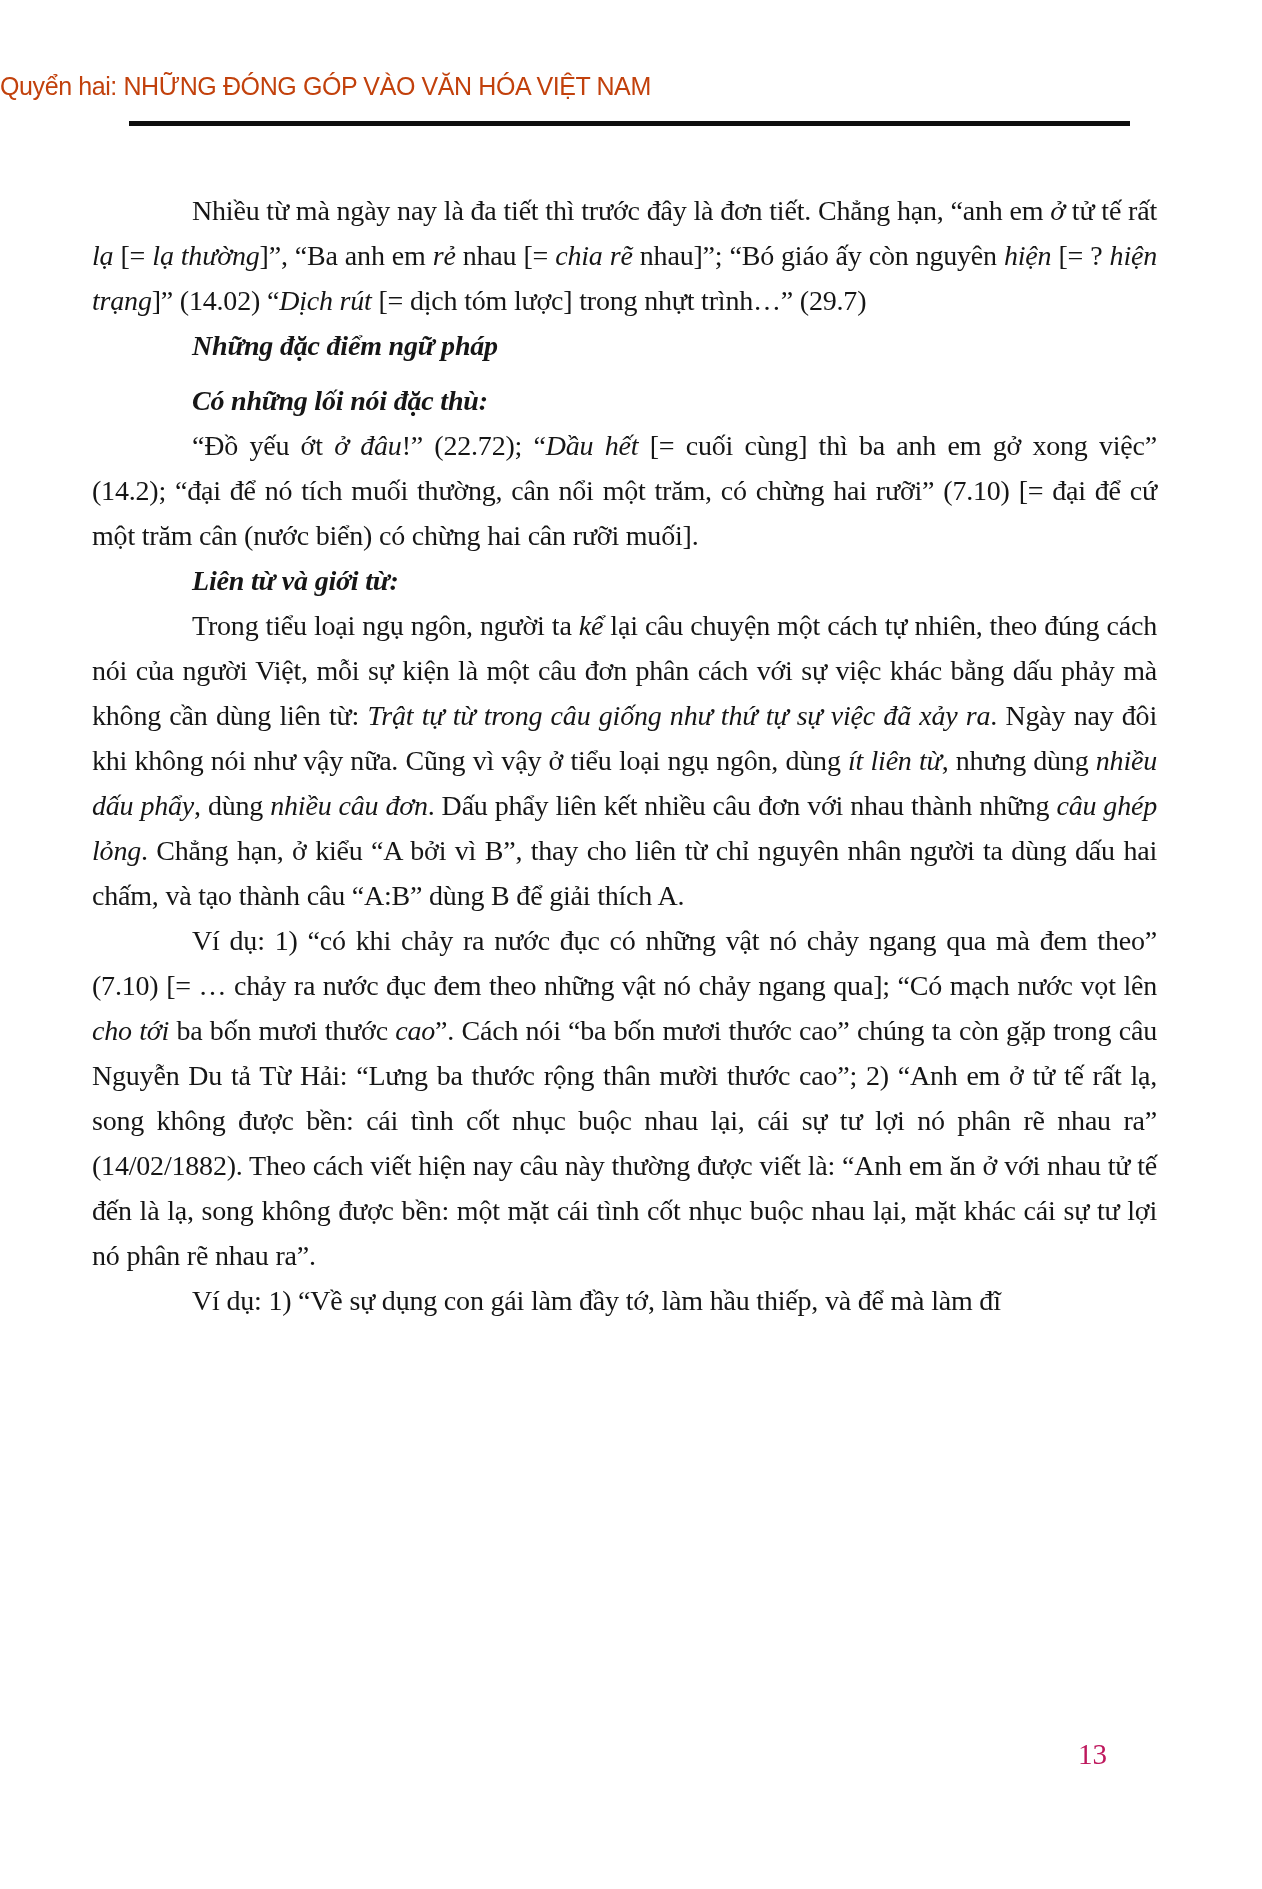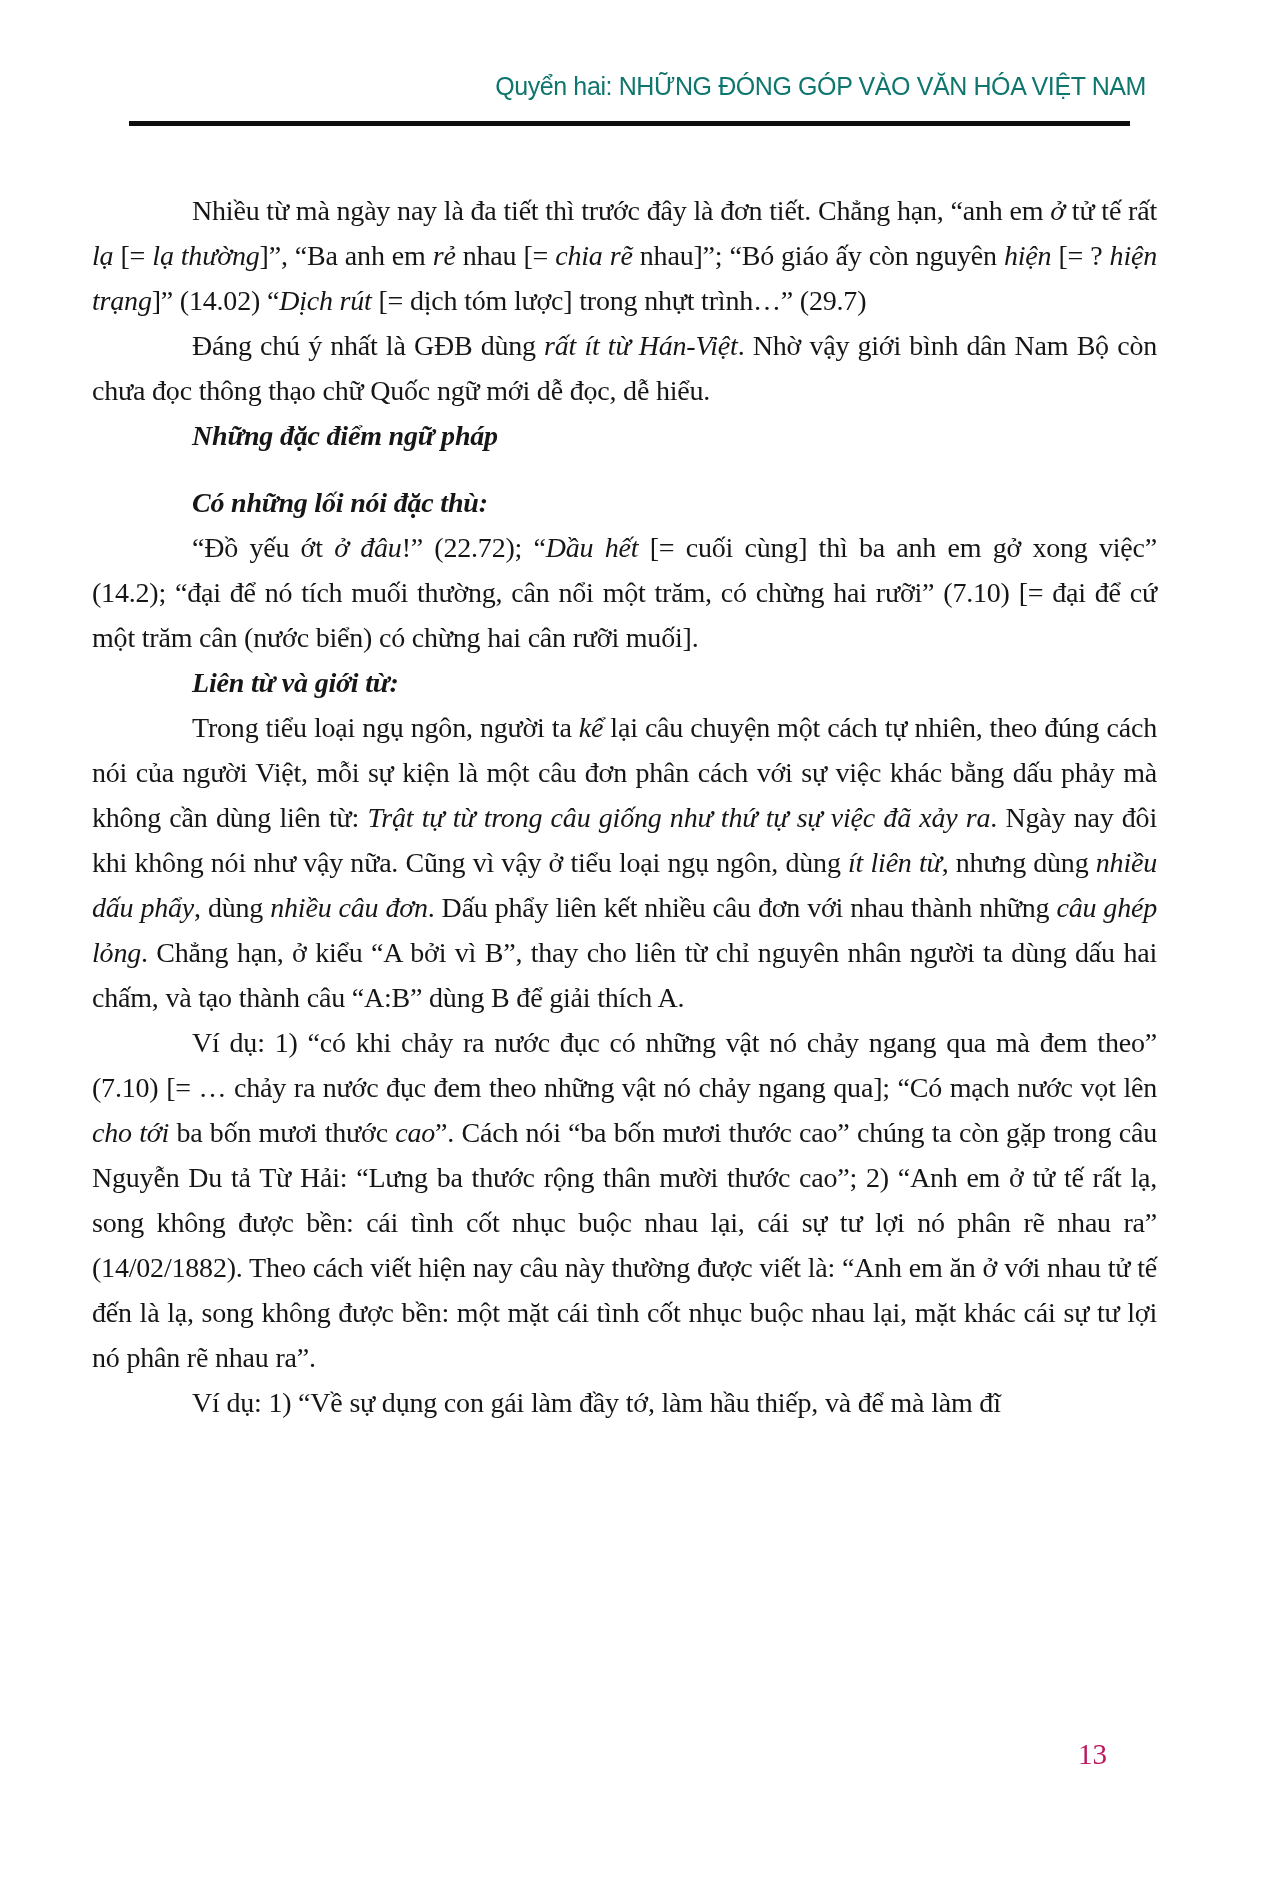--- a/index.html
+++ b/index.html
@@ -11,27 +11,25 @@
     background: #ffffff;
     overflow: hidden;
     font-family: "Liberation Serif", serif;
     color: #161616;
   }
   .running-header {
     position: absolute;
     top: 72px;
     left: 0;
     width: 1130px;
-    text-align: right;
     font-family: "Liberation Sans", sans-serif;
     font-size: 25px;
     letter-spacing: -0.4px;
-    color: #0f766e;
+    color: #c2410c;
     white-space: nowrap;
-    padding-left: 16px;
   }
   .header-rule {
     position: absolute;
     top: 121px;
     left: 129px;
     width: 1001px;
     height: 5px;
     background: #0e0e0e;
   }
   .doc-body {
@@ -48,40 +46,39 @@
   .para { margin-top: 9px; text-indent: 100px; }
   .para:first-child { margin-top: 16px; }
   .heading {
     margin-top: 17px;
     margin-bottom: 5px;
     text-indent: 100px;
     font-style: italic;
     text-align: left;
     font-weight: bold;
   }
-  .heading + .heading { margin-top: 22px; }
+  .heading + .heading { margin-top: 10px; }
   i { font-style: italic; }
   .page-number {
     position: absolute;
     top: 1738px;
     left: 1078px;
     font-size: 29px;
     color: #be185d;
   }
 </style>
 </head>
 <body>
 
 <div class="page">
   <div class="running-header">Quyển hai: NHỮNG ĐÓNG GÓP VÀO VĂN HÓA VIỆT NAM</div>
   <div class="header-rule"></div>
 
   <div class="doc-body" id="doc-body">
       <p class="para"><span>Nhiều từ mà ngày nay là đa tiết thì trước đây là đơn tiết. Chẳng hạn, “anh em </span><i>ở</i><span> tử tế rất </span><i>lạ</i><span> [= </span><i>lạ thường</i><span>]”, “Ba anh em </span><i>rẻ</i><span> nhau [= </span><i>chia rẽ</i><span> nhau]”; “Bó giáo ấy còn nguyên </span><i>hiện</i><span> [= ? </span><i>hiện trạng</i><span>]” (14.02) “</span><i>Dịch rút</i><span> [= dịch tóm lược] trong nhựt trình…” (29.7)</span></p>
-      <p class="para"><span>Đáng chú ý nhất là GĐB dùng </span><i>rất ít từ Hán-Việt</i><span>. Nhờ vậy giới bình dân Nam Bộ còn chưa đọc thông thạo chữ Quốc ngữ mới dễ đọc, dễ hiểu.</span></p>
       <p class="heading"><i>Những đặc điểm ngữ pháp</i></p>
       <p class="heading"><i>Có những lối nói đặc thù:</i></p>
       <p class="para"><span>“Đồ yếu ớt </span><i>ở đâu</i><span>!” (22.72); “</span><i>Dầu hết</i><span> [= cuối cùng] thì ba anh em gở xong việc” (14.2); “đại để nó tích muối thường, cân nổi một trăm, có chừng hai rưỡi” (7.10) [= đại để cứ một trăm cân (nước biển) có chừng hai cân rưỡi muối].</span></p>
       <p class="heading"><i>Liên từ và giới từ:</i></p>
       <p class="para"><span>Trong tiểu loại ngụ ngôn, người ta </span><i>kể</i><span> lại câu chuyện một cách tự nhiên, theo đúng cách nói của người Việt, mỗi sự kiện là một câu đơn phân cách với sự việc khác bằng dấu phảy mà không cần dùng liên từ: </span><i>Trật tự từ trong câu giống như thứ tự sự việc đã xảy ra</i><span>. Ngày nay đôi khi không nói như vậy nữa. Cũng vì vậy ở tiểu loại ngụ ngôn, dùng </span><i>ít liên từ</i><span>, nhưng dùng </span><i>nhiều dấu phẩy</i><span>, dùng </span><i>nhiều câu đơn</i><span>. Dấu phẩy liên kết nhiều câu đơn với nhau thành những </span><i>câu ghép lỏng</i><span>. Chẳng hạn, ở kiểu “A bởi vì B”, thay cho liên từ chỉ nguyên nhân người ta dùng dấu hai chấm, và tạo thành câu “A:B” dùng B để giải thích A.</span></p>
       <p class="para"><span>Ví dụ: 1) “có khi chảy ra nước đục có những vật nó chảy ngang qua mà đem theo” (7.10) [= … chảy ra nước đục đem theo những vật nó chảy ngang qua]; “Có mạch nước vọt lên </span><i>cho tới</i><span> ba bốn mươi thước </span><i>cao</i><span>”. Cách nói “ba bốn mươi thước cao” chúng ta còn gặp trong câu Nguyễn Du tả Từ Hải: “Lưng ba thước rộng thân mười thước cao”; 2) “Anh em ở tử tế rất lạ, song không được bền: cái tình cốt nhục buộc nhau lại, cái sự tư lợi nó phân rẽ nhau ra” (14/02/1882). Theo cách viết hiện nay câu này thường được viết là: “Anh em ăn ở với nhau tử tế đến là lạ, song không được bền: một mặt cái tình cốt nhục buộc nhau lại, mặt khác cái sự tư lợi nó phân rẽ nhau ra”.</span></p>
       <p class="para"><span>Ví dụ: 1) “Về sự dụng con gái làm đầy tớ, làm hầu thiếp, và để mà làm đĩ</span></p>
     </div>
 
   <div class="page-number">13</div>

